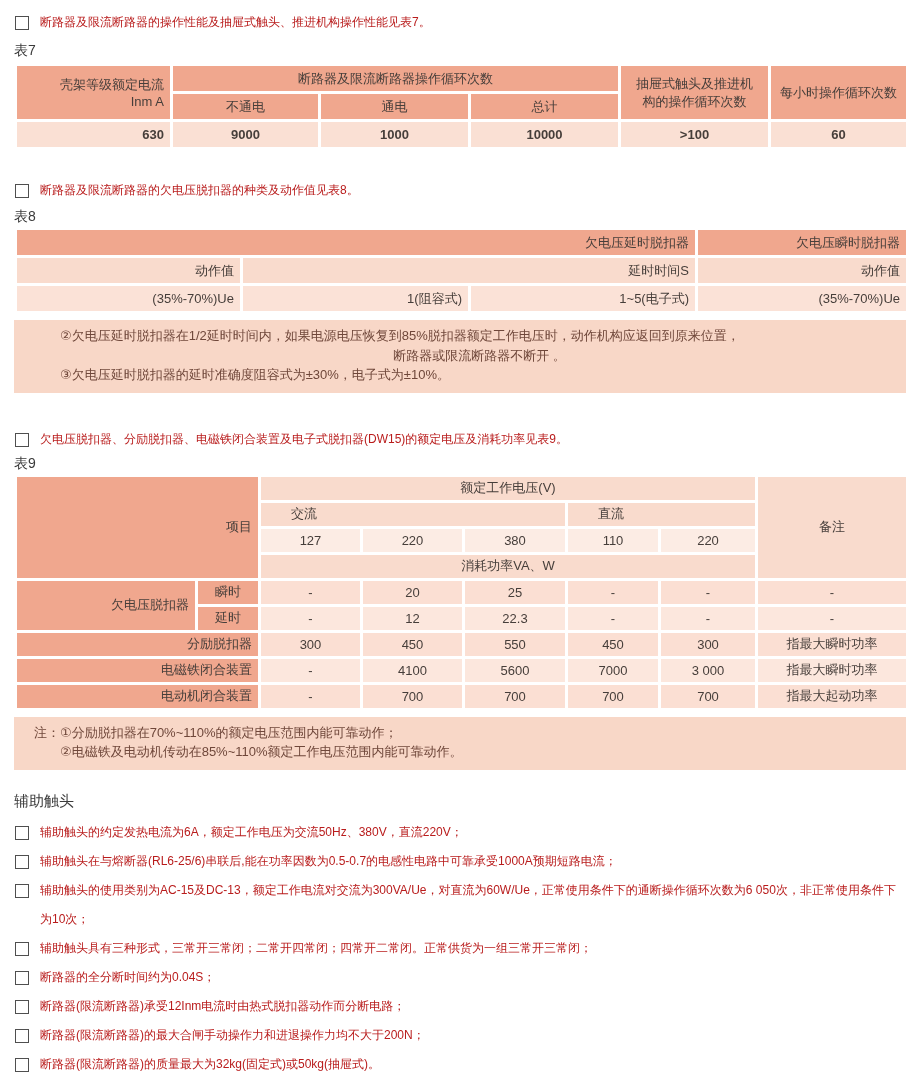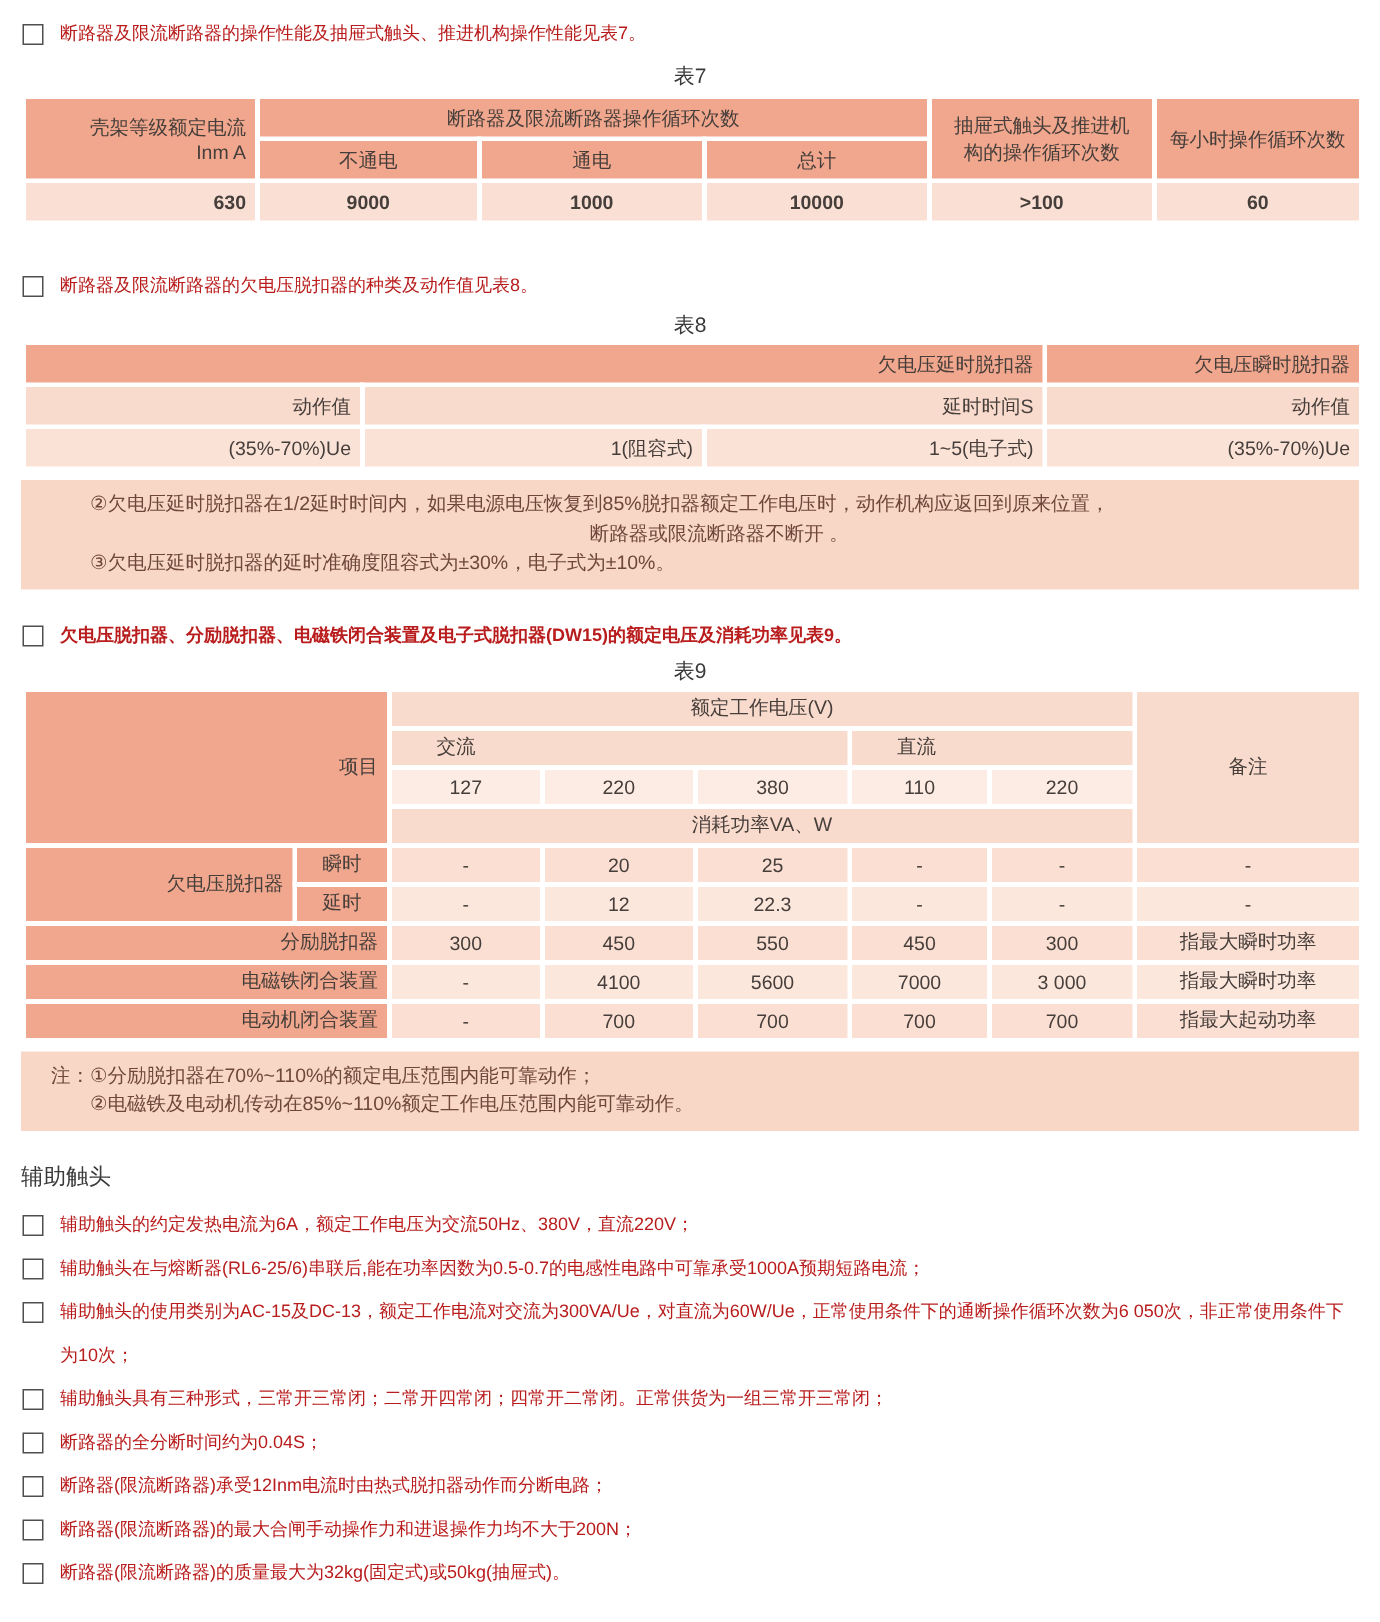--- a/index.html
+++ b/index.html
@@ -12,21 +12,21 @@
 
   
   .bullet{display:flex;font-size:12px;line-height:29px;color:#b91c1c;}
   .bullet .box{
     flex:none;width:12px;height:12px;border:1.6px solid #4f4f4f;
     margin:8px 11px 0 1px;background:#fff;
   }
   .bullet .txt{flex:1;}
 
   
-  .tbl-label{text-align:center;font-size:14px;color:#3a3a3a;line-height:18px;}
+  .tbl-label{text-align:left;font-size:14px;color:#3a3a3a;line-height:18px;}
 
   
   table{border-collapse:collapse;table-layout:fixed;width:892px;}
   td{
     border:3px solid #ffffff;font-size:13px;color:#463e3a;
     padding:0 6px;text-align:center;vertical-align:middle;height:25px;
     overflow:hidden;
   }
   td.left{text-align:right;padding-left:18px;}
   td.left30{text-align:left;padding-left:30px;}
@@ -45,21 +45,21 @@
     background:#f8d7c7;color:#6f473a;font-size:13px;line-height:19.5px;
     padding:6px 20px 8px 20px;
   }
   .notes .ind1{padding-left:26px;}
   .notes .ind2{padding-left:39px;text-align:center;}
 
   .section-heading{font-size:15px;color:#3b3b3b;line-height:18px;}
 
   
   .mt2{margin-top:2px;}  .mt4{margin-top:4px;}  .mt6{margin-top:6px;}
-  .mt8{margin-top:8px;}  .mt16{margin-top:16px;font-weight:bold;} .mt22{margin-top:22px;}
+  .mt8{margin-top:8px;}  .mt16{margin-top:32px;} .mt22{margin-top:22px;}
   .mt26{margin-top:26px;}
 </style>
 </head>
 <body>
 
 <div class="page">
 
   <div class="bullet">
     <span class="box"></span>
     <span class="txt">断路器及限流断路器的操作性能及抽屉式触头、推进机构操作性能见表7。</span>

